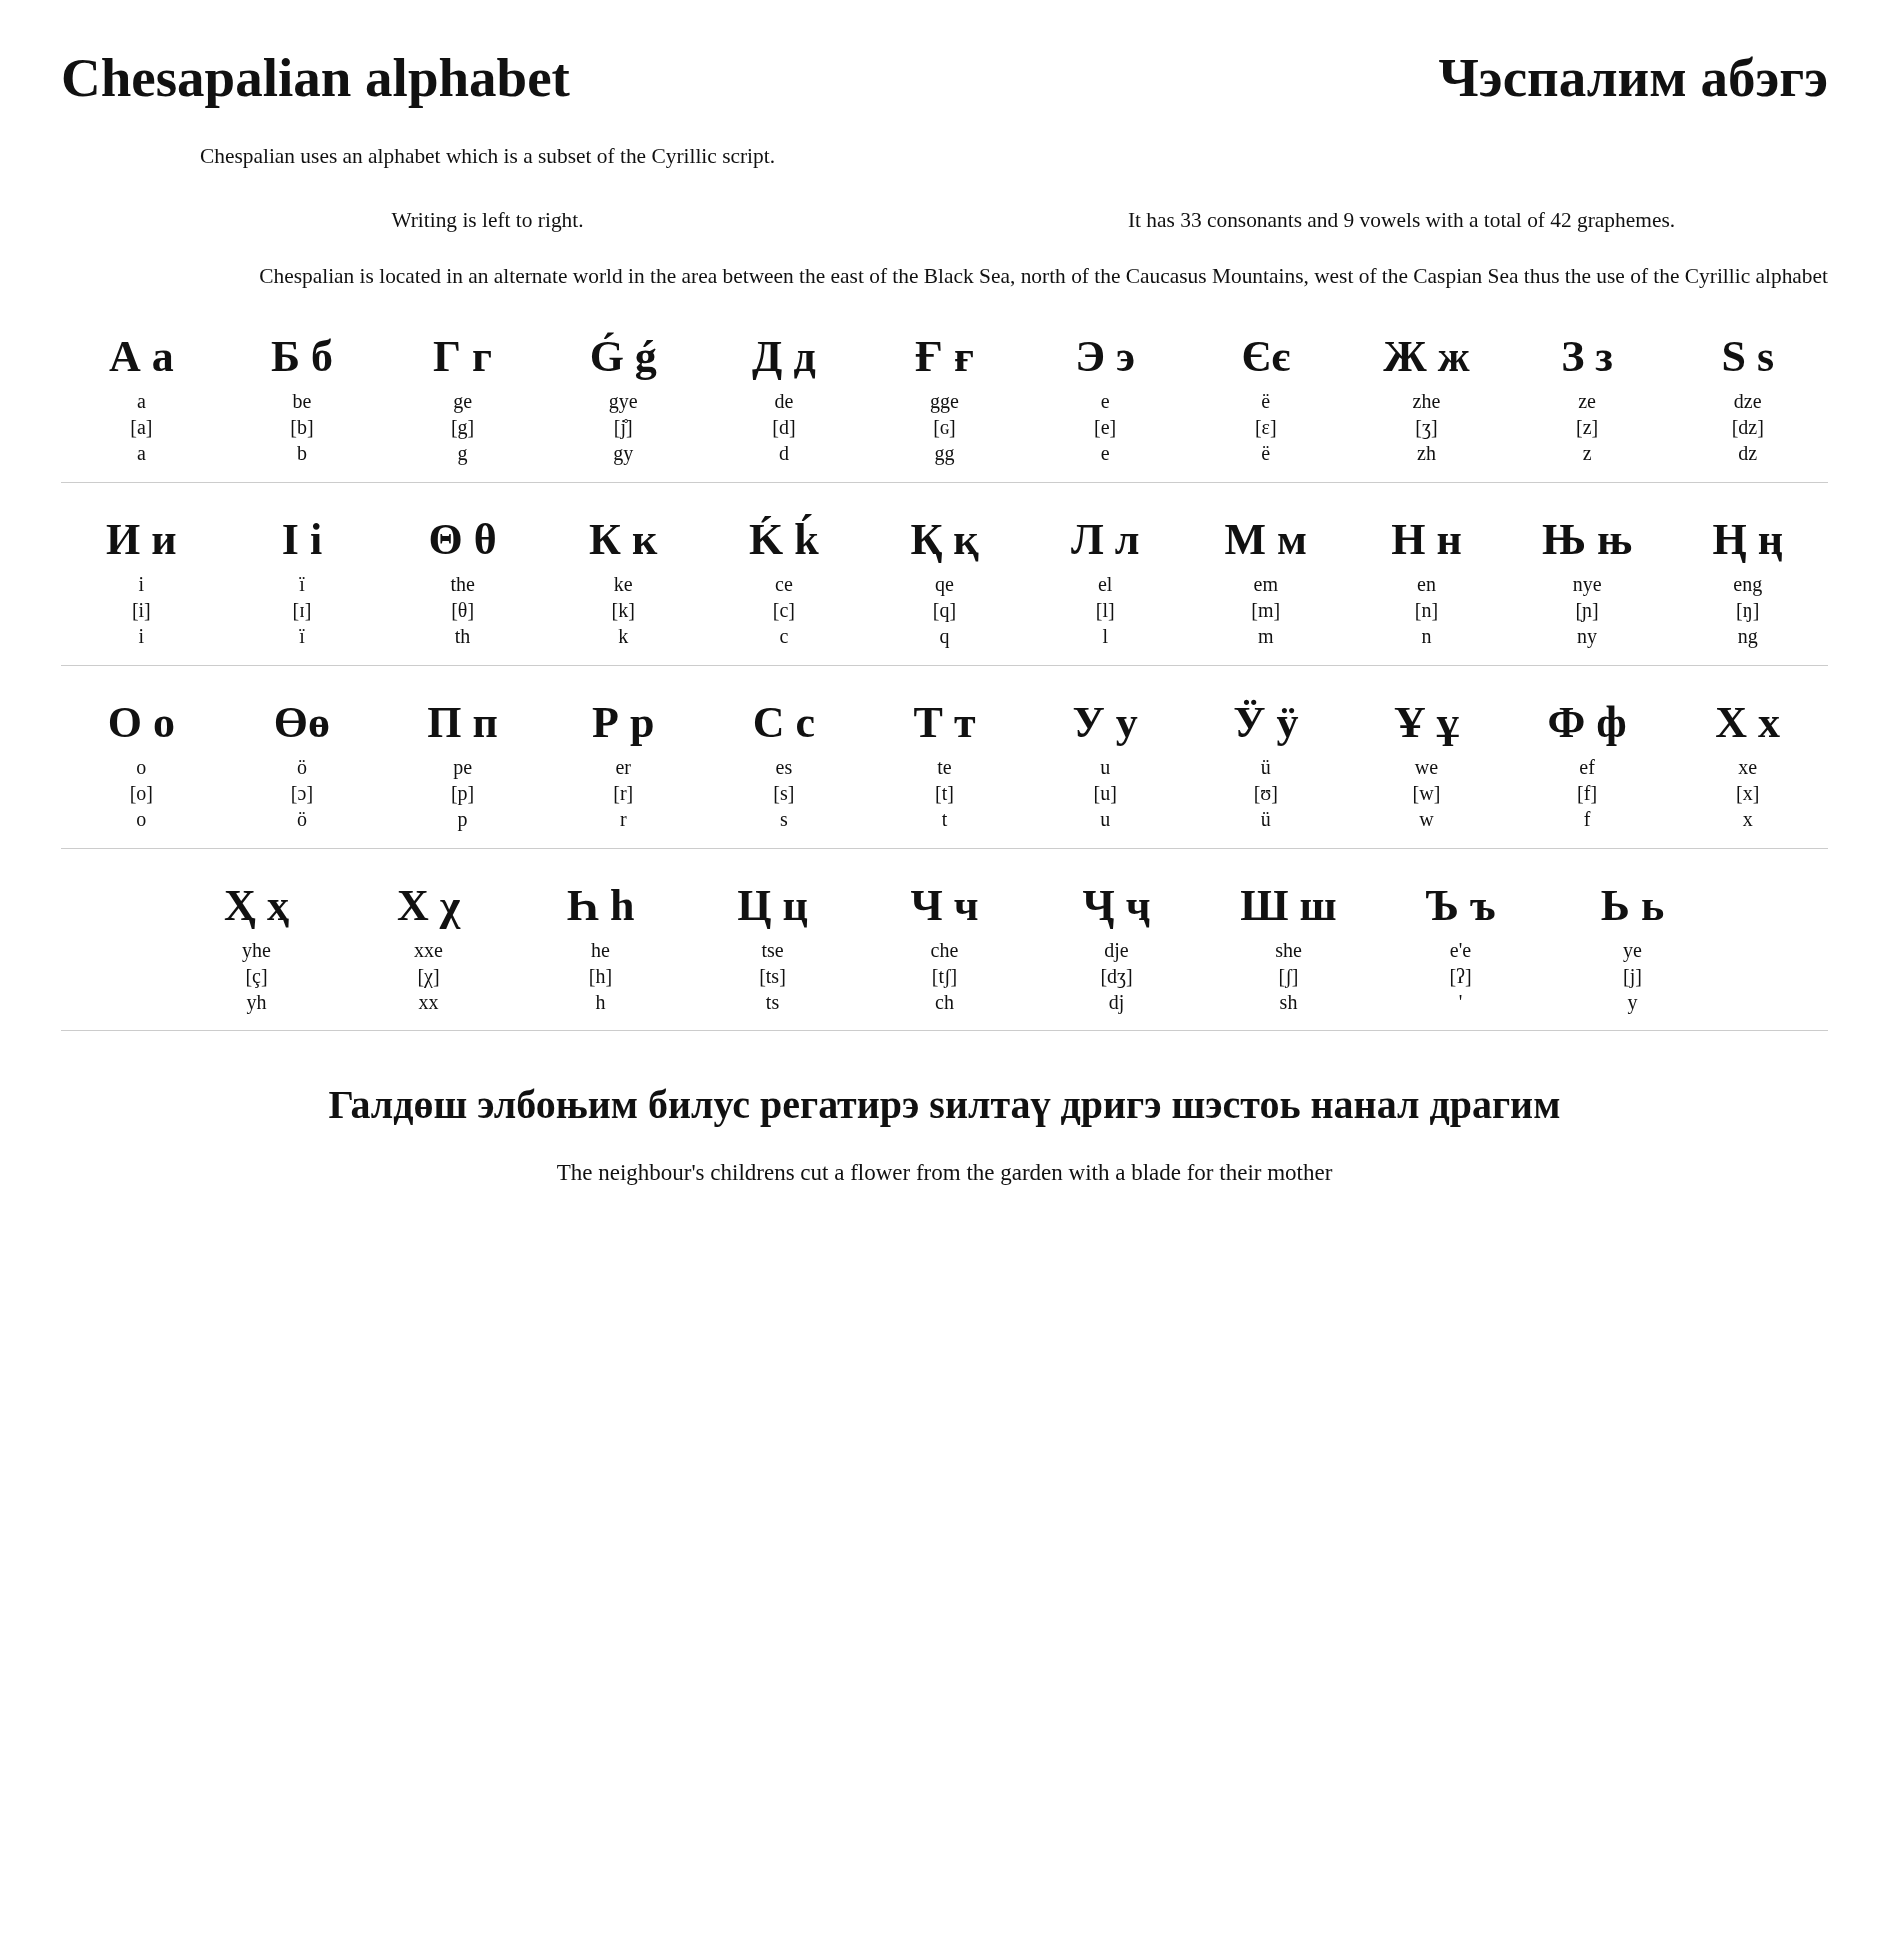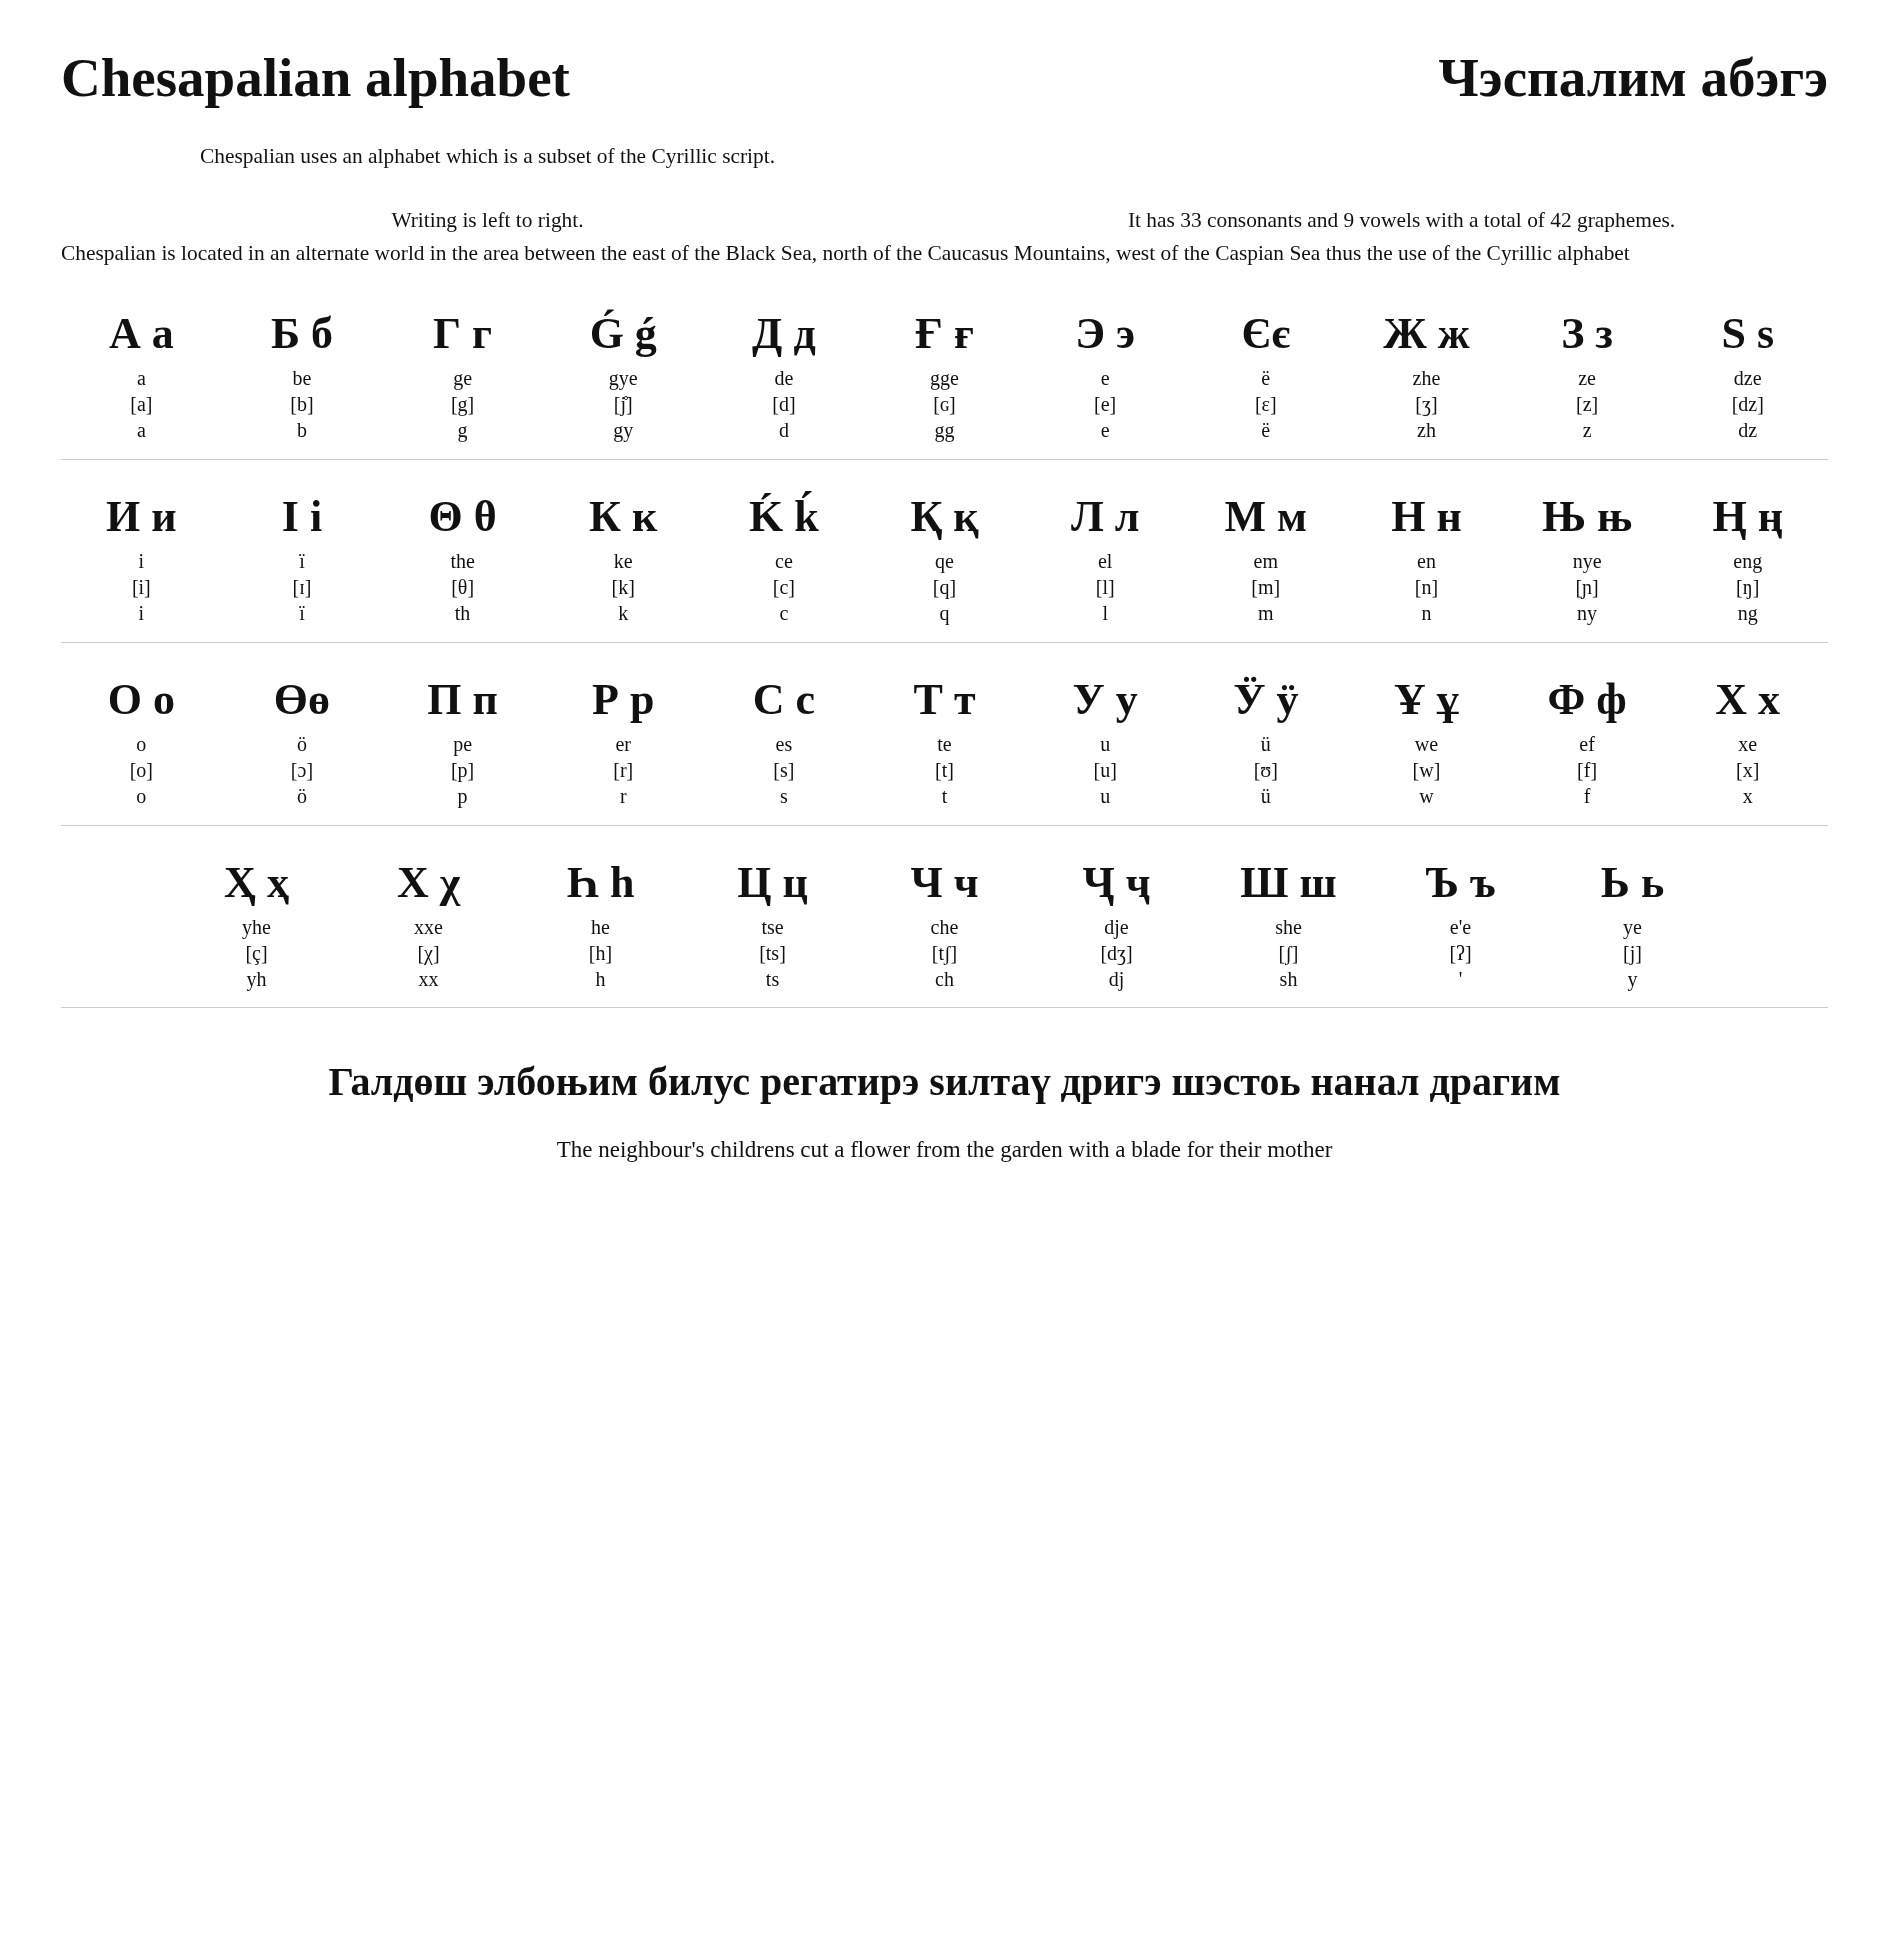--- a/index.html
+++ b/index.html
@@ -23,36 +23,37 @@
       font-family: Georgia, serif;
     }
     .title-right {
       font-size: 55px;
       font-weight: bold;
       font-family: Georgia, serif;
     }
     .intro {
       display: flex;
       justify-content: space-between;
+      margin-bottom: 23px;
       gap: 61px;
     }
     .intro-left {
       flex: 1;
       text-align: center;
       font-size: 21.4px;
       line-height: 1.5;
     }
     .intro-right {
       flex: 1;
       text-align: center;
       font-size: 21.4px;
       line-height: 1.5;
     }
     .location-note {
-      text-align: left;
+      text-align: right;
       font-size: 21.4px;
       line-height: 1.6;
       margin-bottom: 38px;
     }
     .alphabet-section {
       width: 100%;
     }
     .alphabet-row {
       display: flex;
       justify-content: flex-start;

